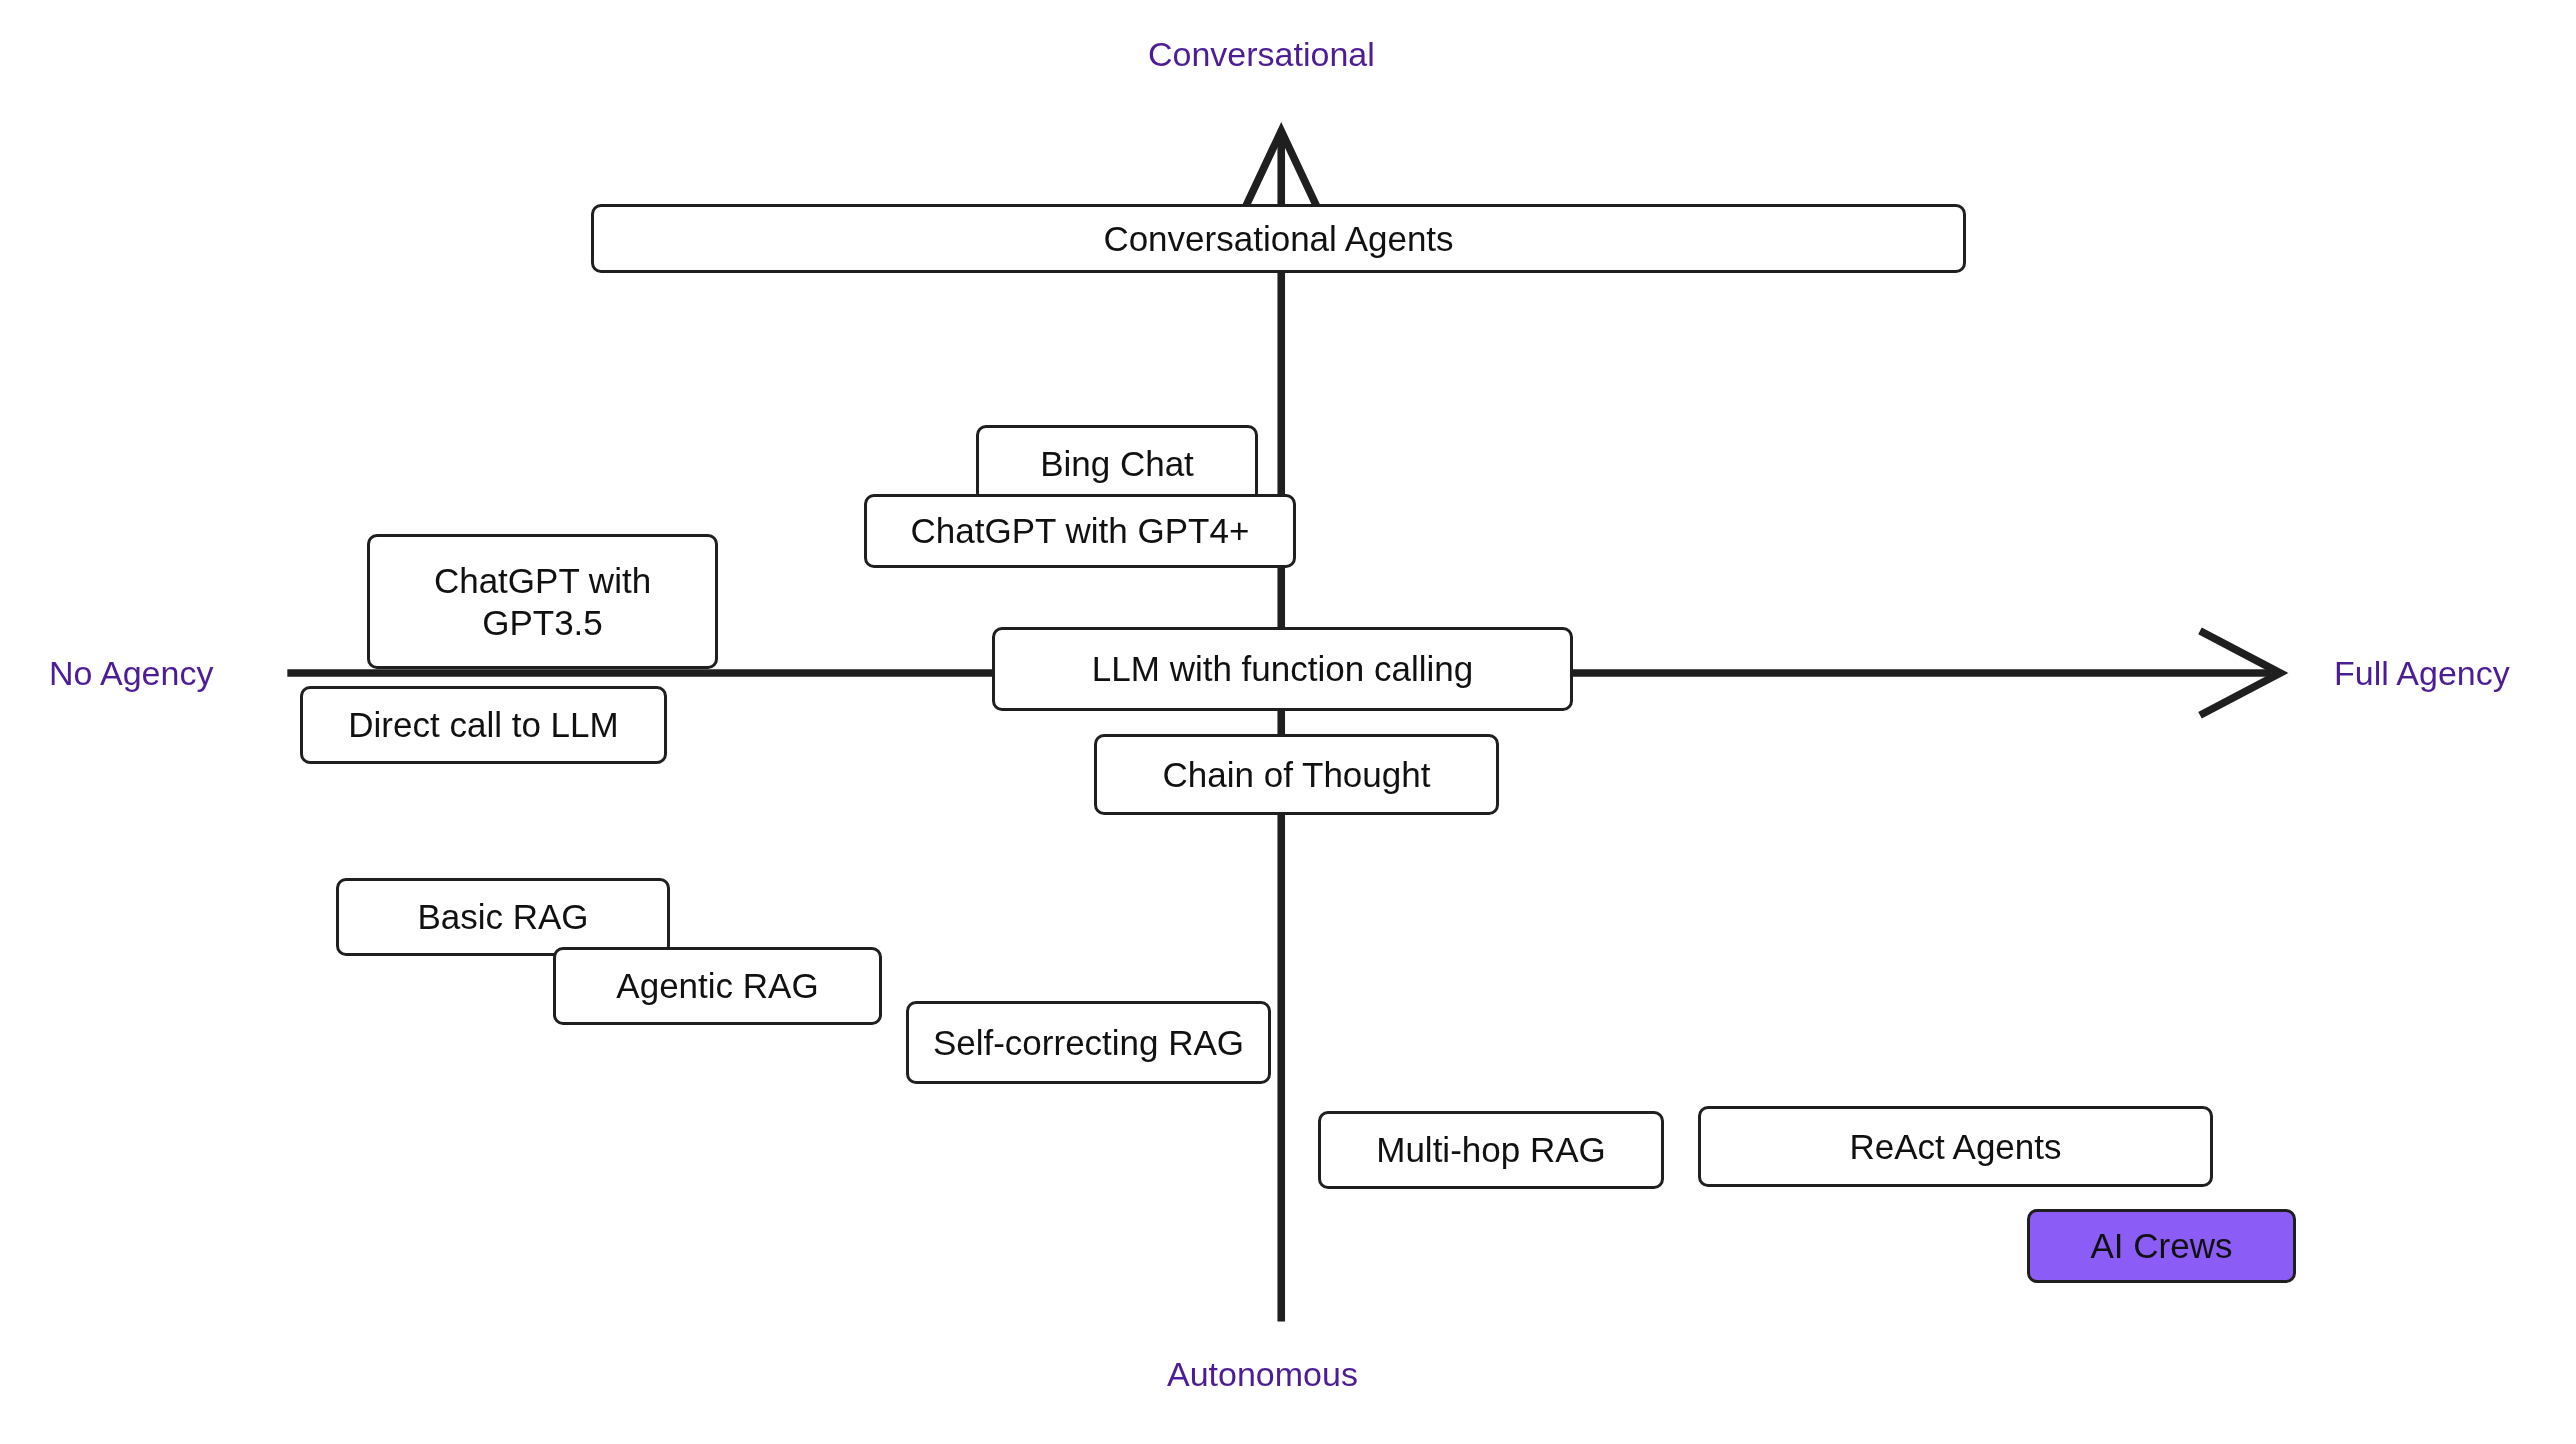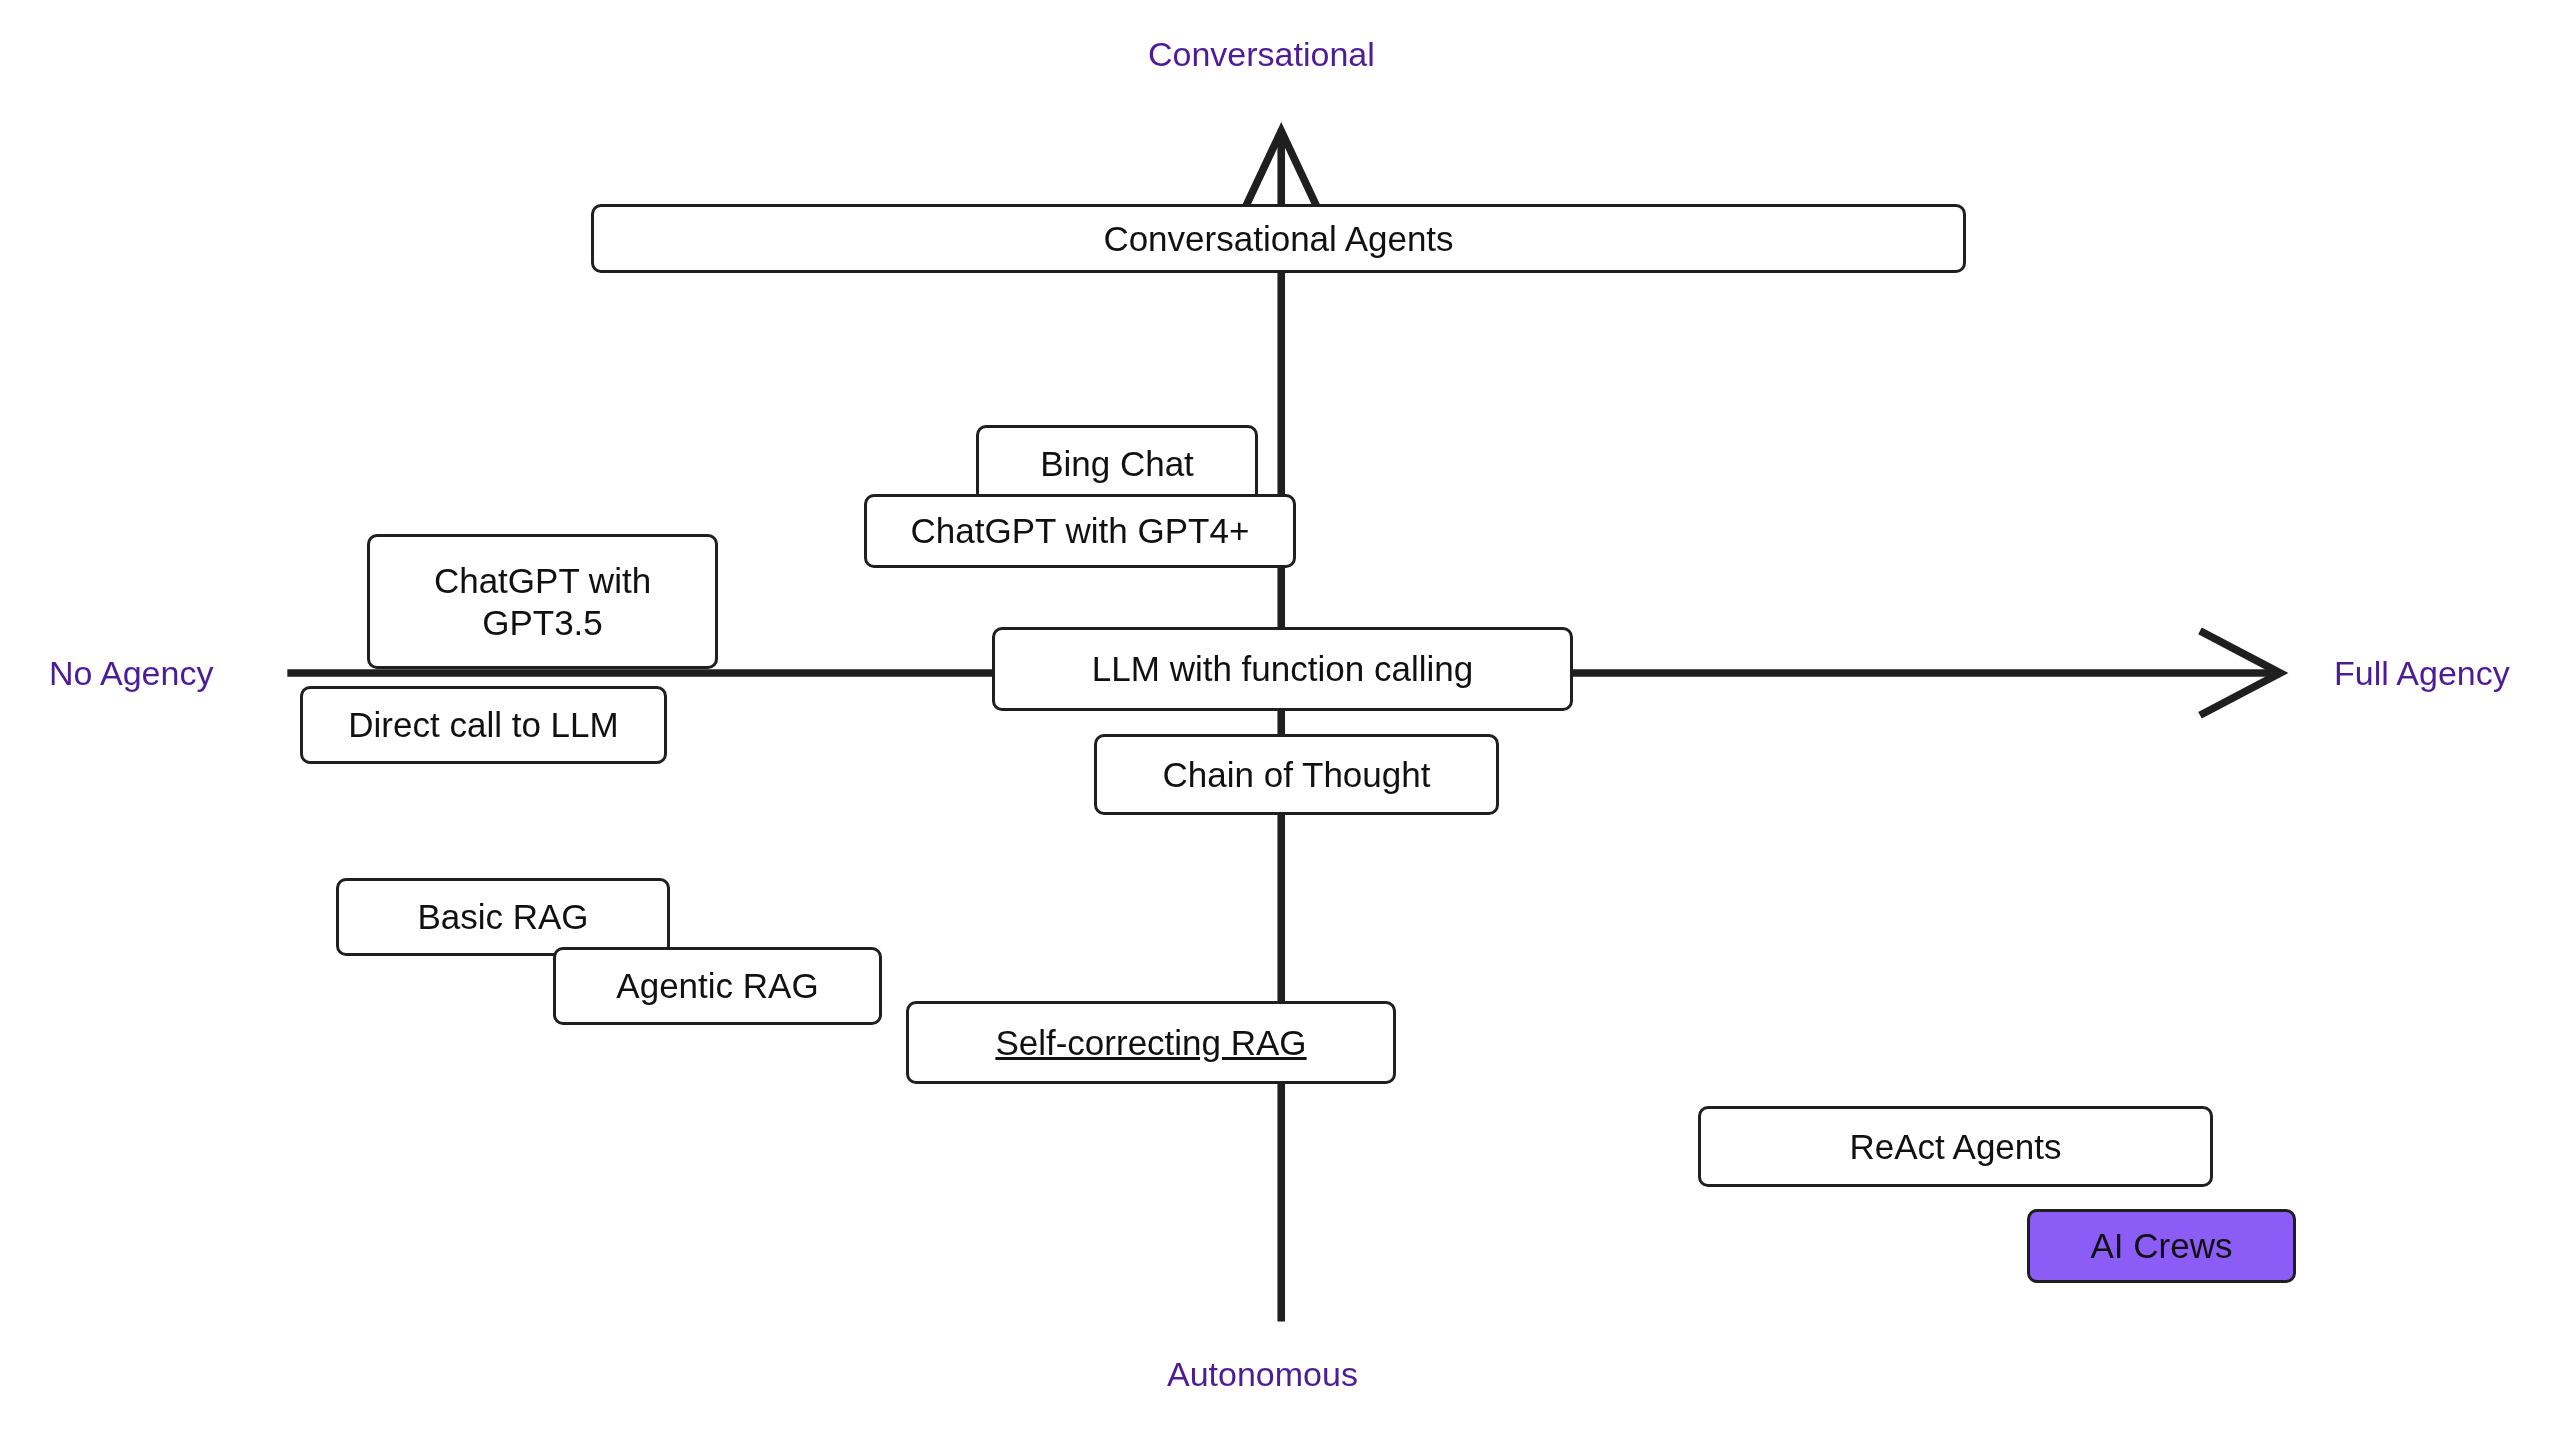--- a/index.html
+++ b/index.html
@@ -98,21 +98,22 @@
   <div class="node" style="left:300px; top:686px; width:367px; height:78px; z-index:31;">Direct call to LLM</div>
 
   <div class="node" style="left:992px; top:627px; width:581px; height:84px; z-index:40;">LLM with function calling</div>
 
   <div class="node" style="left:1094px; top:734px; width:405px; height:81px; z-index:41;">Chain of Thought</div>
 
   <div class="node" style="left:336px; top:878px; width:334px; height:78px; z-index:50;">Basic RAG</div>
 
   <div class="node" style="left:553px; top:947px; width:329px; height:78px; z-index:51;">Agentic RAG</div>
 
-  <div class="node" style="left:906px; top:1001px; width:490px; height:83px; z-index:60;text-decoration:underline;">Self-correcting RAG</div>
+  <div class="node" style="left:906px; top:1001px; width:365px; height:83px; z-index:60;">Self-correcting RAG</div>
 
+  <div class="node" style="left:1318px; top:1111px; width:346px; height:78px; z-index:61;">Multi-hop RAG</div>
 
   <div class="node" style="left:1698px; top:1106px; width:515px; height:81px; z-index:62;">ReAct Agents</div>
 
   <div class="node highlight" style="left:2027px; top:1209px; width:269px; height:74px; z-index:70;">AI Crews</div>
 
 </div>
 
 
 </body></html>

